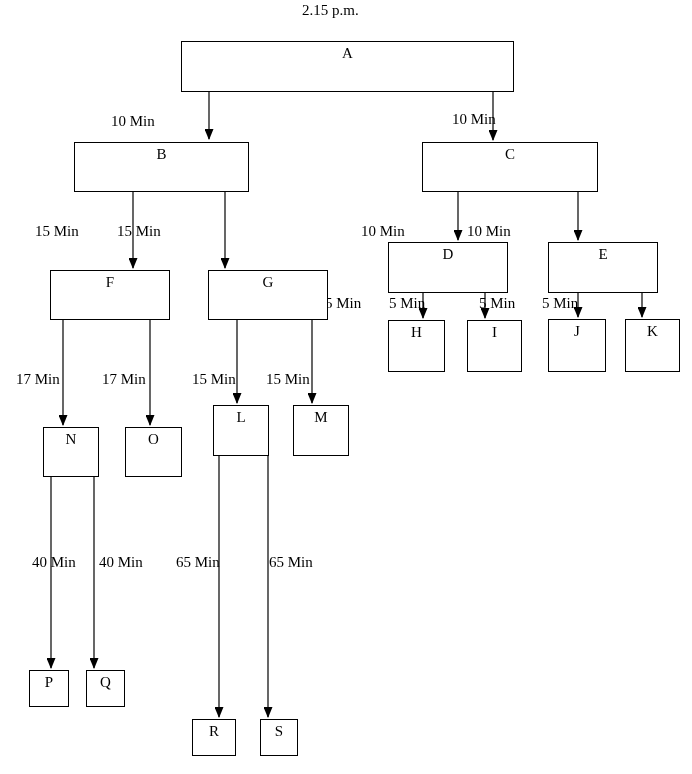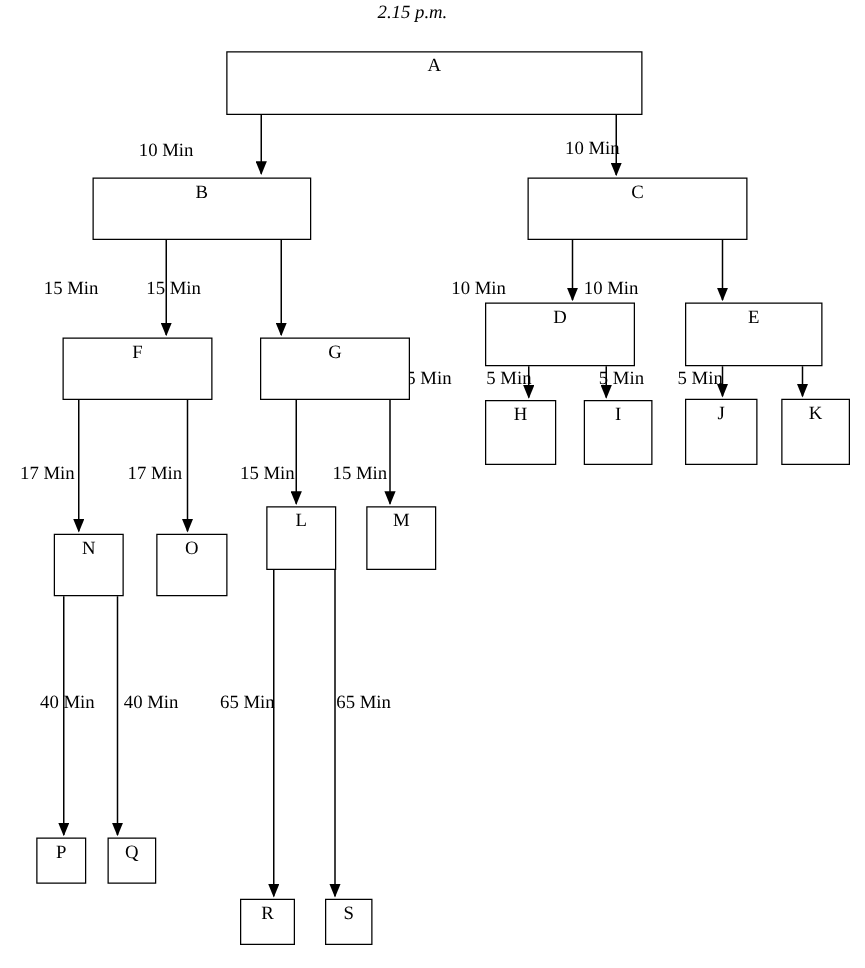--- a/index.html
+++ b/index.html
@@ -15,21 +15,20 @@
     font-family: "Liberation Serif", "DejaVu Serif", serif;
     color: #000000;
     overflow: hidden;
   }
   .title {
     position: absolute;
     font-size: 15px;
     line-height: 16px;
     white-space: nowrap;
     z-index: 2;
-    font-style: italic;
   }
   .node {
     position: absolute;
     box-sizing: border-box;
     border: 1.4px solid #000000;
     background: #ffffff;
     text-align: center;
     font-size: 15px;
     line-height: 16px;
     padding-top: 3px;

